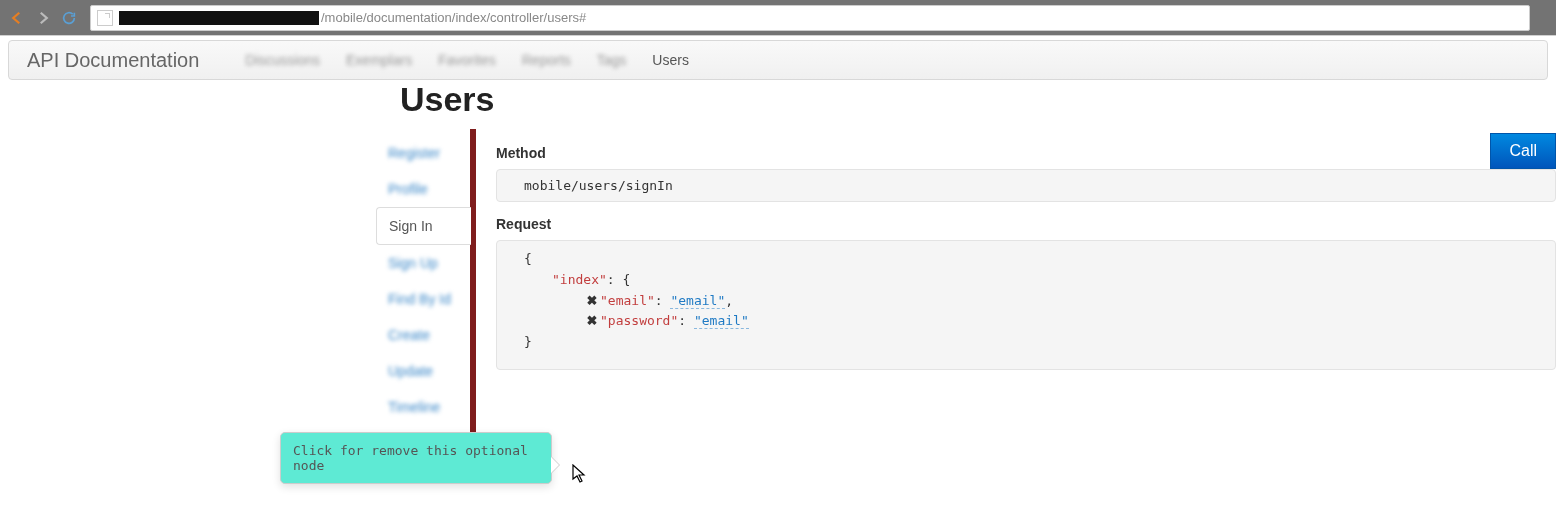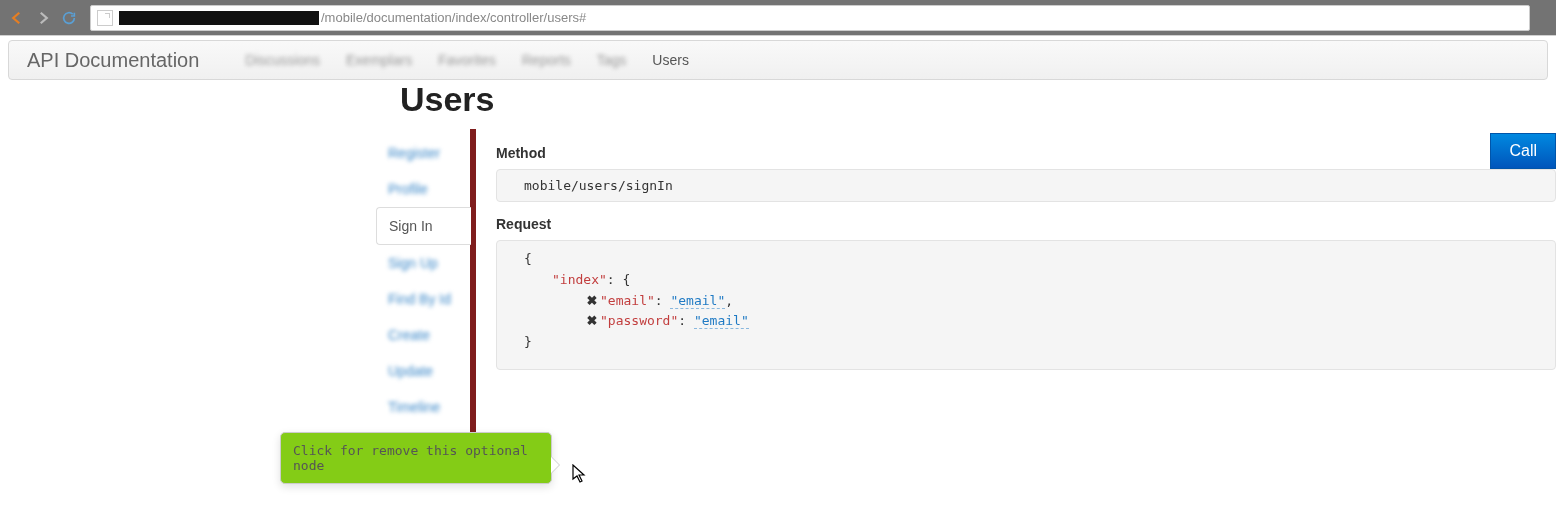--- a/index.html
+++ b/index.html
@@ -38,21 +38,21 @@
     .brace { color: #333; }
     .key { color: #c23e3e; }
     .colon { color: #333; }
     .value-link { color: #1f7ac4; border-bottom: 1px dashed #8ab8de; text-decoration: none; cursor: pointer; }
     .line { white-space: pre; display: block; }
     .indent1 { padding-left: 28px; }
     .indent2 { padding-left: 62px; }
     .remove-icon { display: inline-block; width: 12px; text-align: center; color: #333; font-weight: bold; cursor: pointer; margin-right: 2px; font-family: Arial; }
 
     
-    .tooltip { position: absolute; left: 280px; top: 352px; width: 272px; background: #84cc16; border: 1px solid #ccc; border-radius: 5px; padding: 10px 12px; font-family: Menlo, Monaco, Consolas, monospace; font-size: 13px; color: #555; box-shadow: 0 3px 8px rgba(0,0,0,0.12); z-index: 10; }
+    .tooltip { position: absolute; left: 280px; top: 352px; width: 272px; background: #5eead4; border: 1px solid #ccc; border-radius: 5px; padding: 10px 12px; font-family: Menlo, Monaco, Consolas, monospace; font-size: 13px; color: #555; box-shadow: 0 3px 8px rgba(0,0,0,0.12); z-index: 10; }
     .tooltip::after { content: ""; position: absolute; right: -8px; top: 24px; width: 0; height: 0; border-top: 8px solid transparent; border-bottom: 8px solid transparent; border-left: 8px solid #fff; filter: drop-shadow(1px 0 0 #ccc); }
 
     
     .cursor { position: absolute; left: 572px; top: 384px; width: 16px; height: 20px; z-index: 20; pointer-events: none; }
     .cursor svg { width: 16px; height: 20px; }
 
     
     .app { position: relative; width: 100%; min-height: 532px; }
     .content-area { width: 100%; position: relative; }
   </style>

